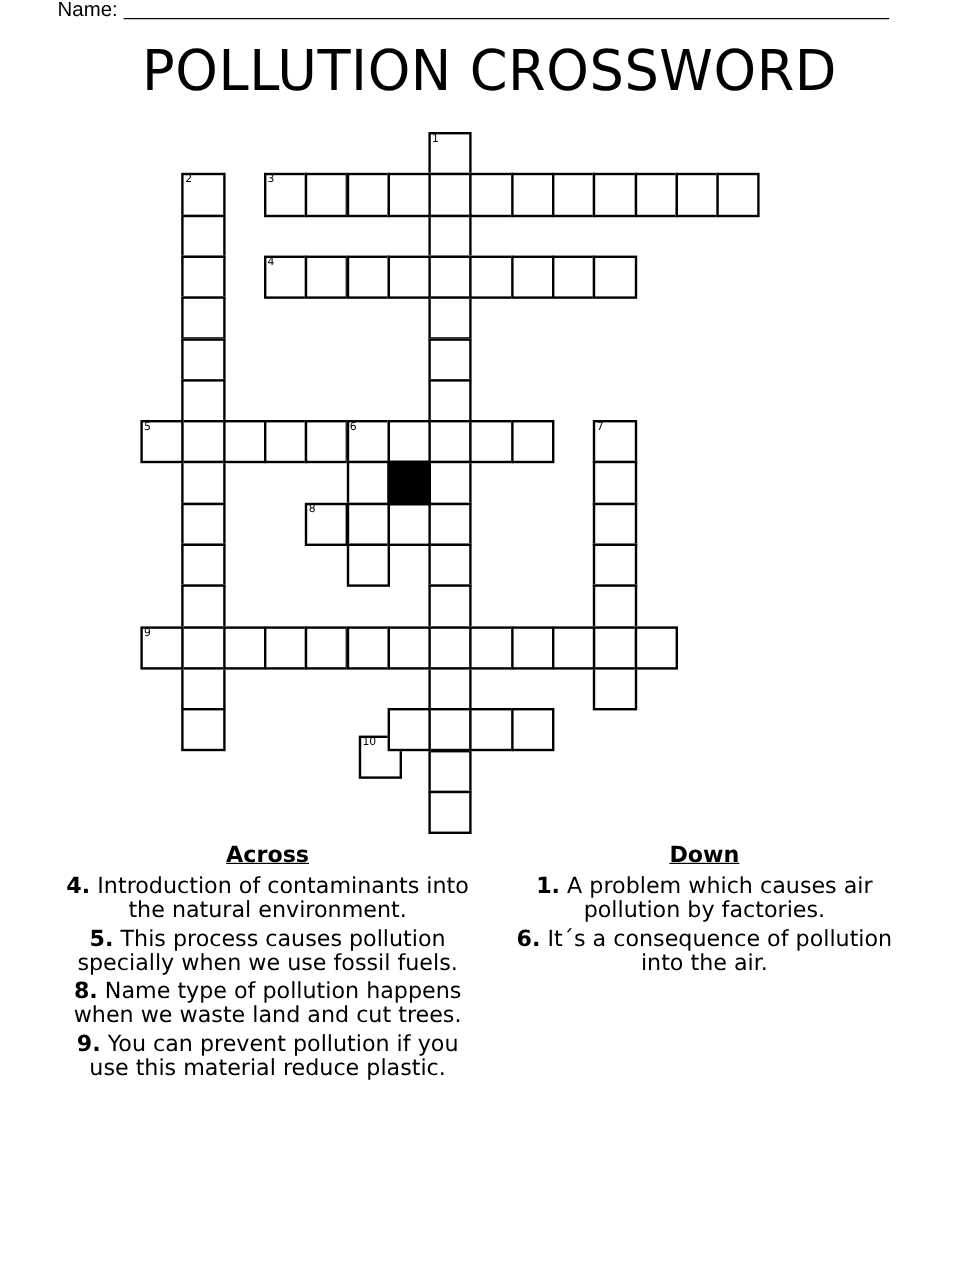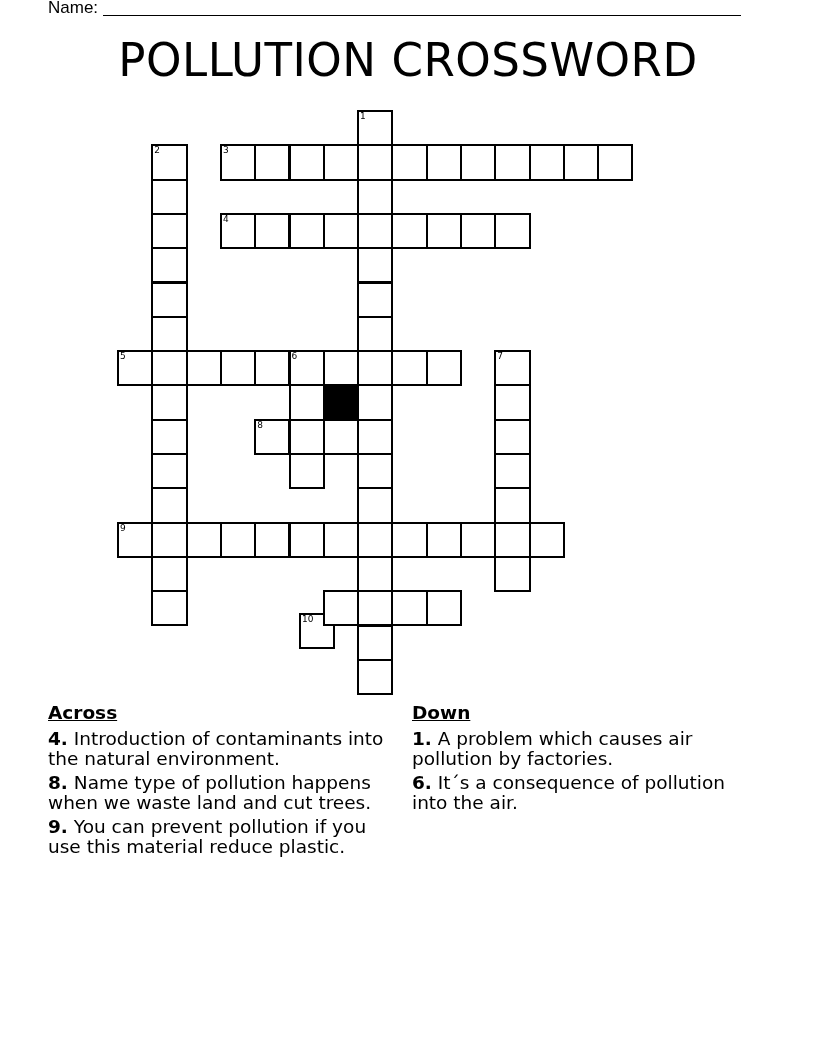--- a/index.html
+++ b/index.html
@@ -4,21 +4,21 @@
   <style>
     html, body { margin: 0; padding: 0; background: #ffffff; }
     body { width: 816px; height: 1056px; position: relative; overflow: hidden; font-family: "DejaVu Sans", sans-serif; color: #000; }
     .name-row { position: absolute; left: 48px; top: -2px; font-family: "Liberation Sans", sans-serif; font-size: 17px; }
     .name-line { position: absolute; left: 103px; top: 15px; width: 638px; border-bottom: 1px solid #000; }
     .title { position: absolute; left: 0; width: 816px; top: 32px; text-align: center; font-family: "DejaVu Sans", sans-serif; font-size: 47px; letter-spacing: 0.5px; transform: scaleX(0.96); }
     #grid { position: absolute; left: 0; top: 0; width: 816px; height: 700px; }
     .cell { position: absolute; box-sizing: border-box; width: 36.3px; height: 36.3px; border: 2px solid #000; background: #fff; }
     .cell.black { background: #000; }
     .cell .num { position: absolute; left: 1px; top: -1px; font-size: 9px; font-family: "DejaVu Sans", sans-serif; line-height: 11px; }
-    .clues { position: absolute; font-family: "DejaVu Sans", sans-serif; font-size: 18.5px; line-height: 20px; }
+    .clues { position: absolute; font-family: "DejaVu Sans", sans-serif; font-size: 18.5px; line-height: 20px; text-align: center; }
     .clues .heading { text-decoration: underline; font-weight: bold; margin-bottom: 6px; }
     .clue { margin-bottom: 4px; }
     .clue b { font-weight: bold; }
     #clues-left { left: 48px; top: 703px; width: 350px; }
     #clues-right { left: 412px; top: 703px; width: 350px; }
   </style>
 </head>
 <body>
 
 <div class="name-row">
@@ -132,20 +132,21 @@
     </div>
     <div class="cell" style="left: 322.8px; top: 590.2px;"></div>
     <div class="cell" style="left: 391.4px; top: 590.2px;"></div>
     <div class="cell" style="left: 425.7px; top: 590.2px;"></div>
     <div class="cell black" style="left: 322.8px; top: 384.4px;"></div>
   </div>
 
 <div id="clues-left" class="clues">
   <div class="heading">Across</div>
   <div class="clue"><b>4.</b> <span>Introduction of contaminants into the natural environment.</span></div>
+  <div class="clue"><b>5.</b> <span>This process causes pollution specially when we use fossil fuels.</span></div>
   <div class="clue"><b>8.</b> <span>Name type of pollution happens when we waste land and cut trees.</span></div>
   <div class="clue"><b>9.</b> <span>You can prevent pollution if you use this material reduce plastic.</span></div>
 </div>
 
 <div id="clues-right" class="clues">
   <div class="heading">Down</div>
   <div class="clue"><b>1.</b> <span>A problem which causes air pollution by factories.</span></div>
   <div class="clue"><b>6.</b> <span>It´s a consequence of pollution into the air.</span></div>
 </div>
 

